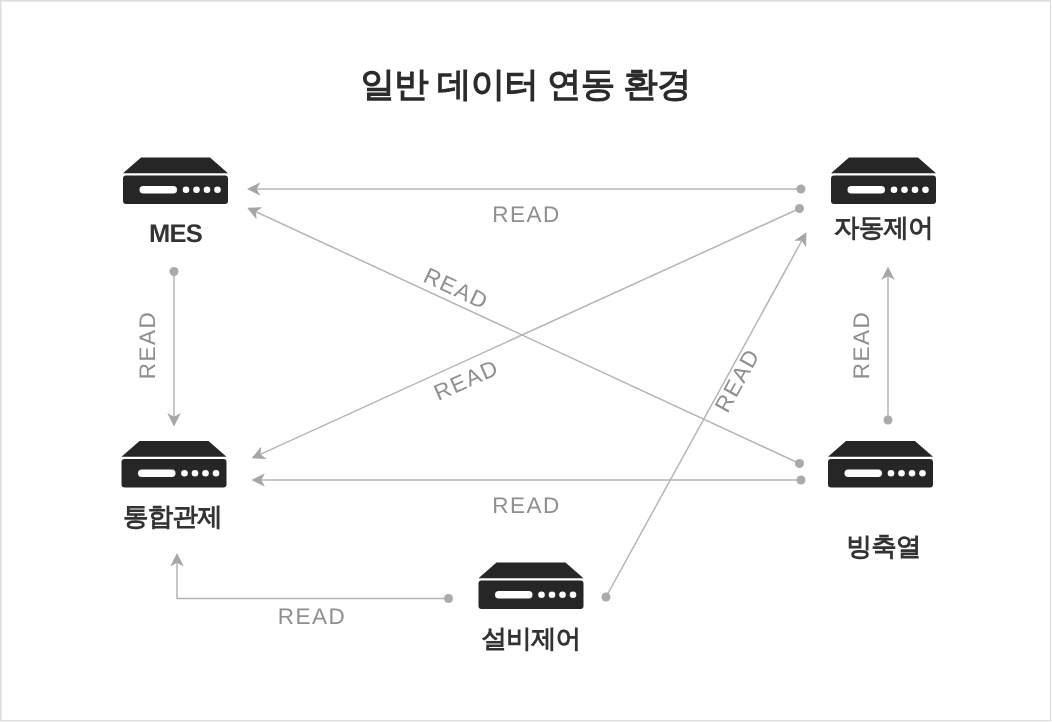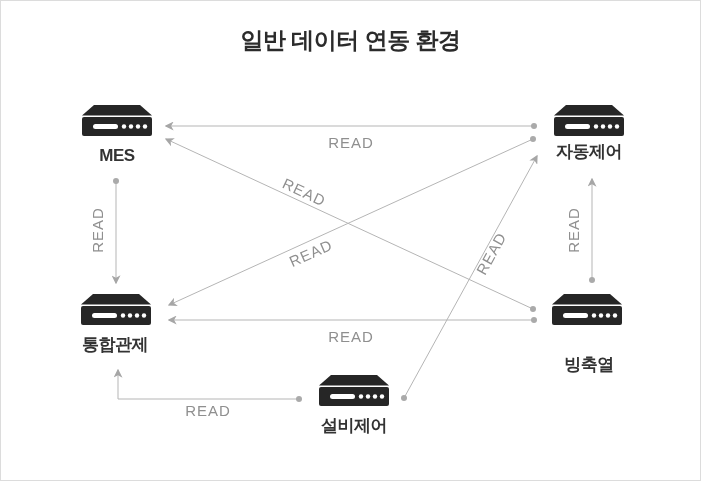--- a/index.html
+++ b/index.html
@@ -11,21 +11,21 @@
   .stage {
     position: relative;
     width: 699px;
     height: 479px;
     background: #ffffff;
     border: 1px solid #dcdcdc;
     overflow: hidden;
   }
   .diagram-title {
     position: absolute;
-    top: 24px;
+    top: 40px;
     left: 0;
     width: 100%;
     text-align: center;
     font-size: 23px;
     font-weight: bold;
     color: #2b2b2b;
     letter-spacing: -0.5px;
   }
   svg.diagram {
     position: absolute;

